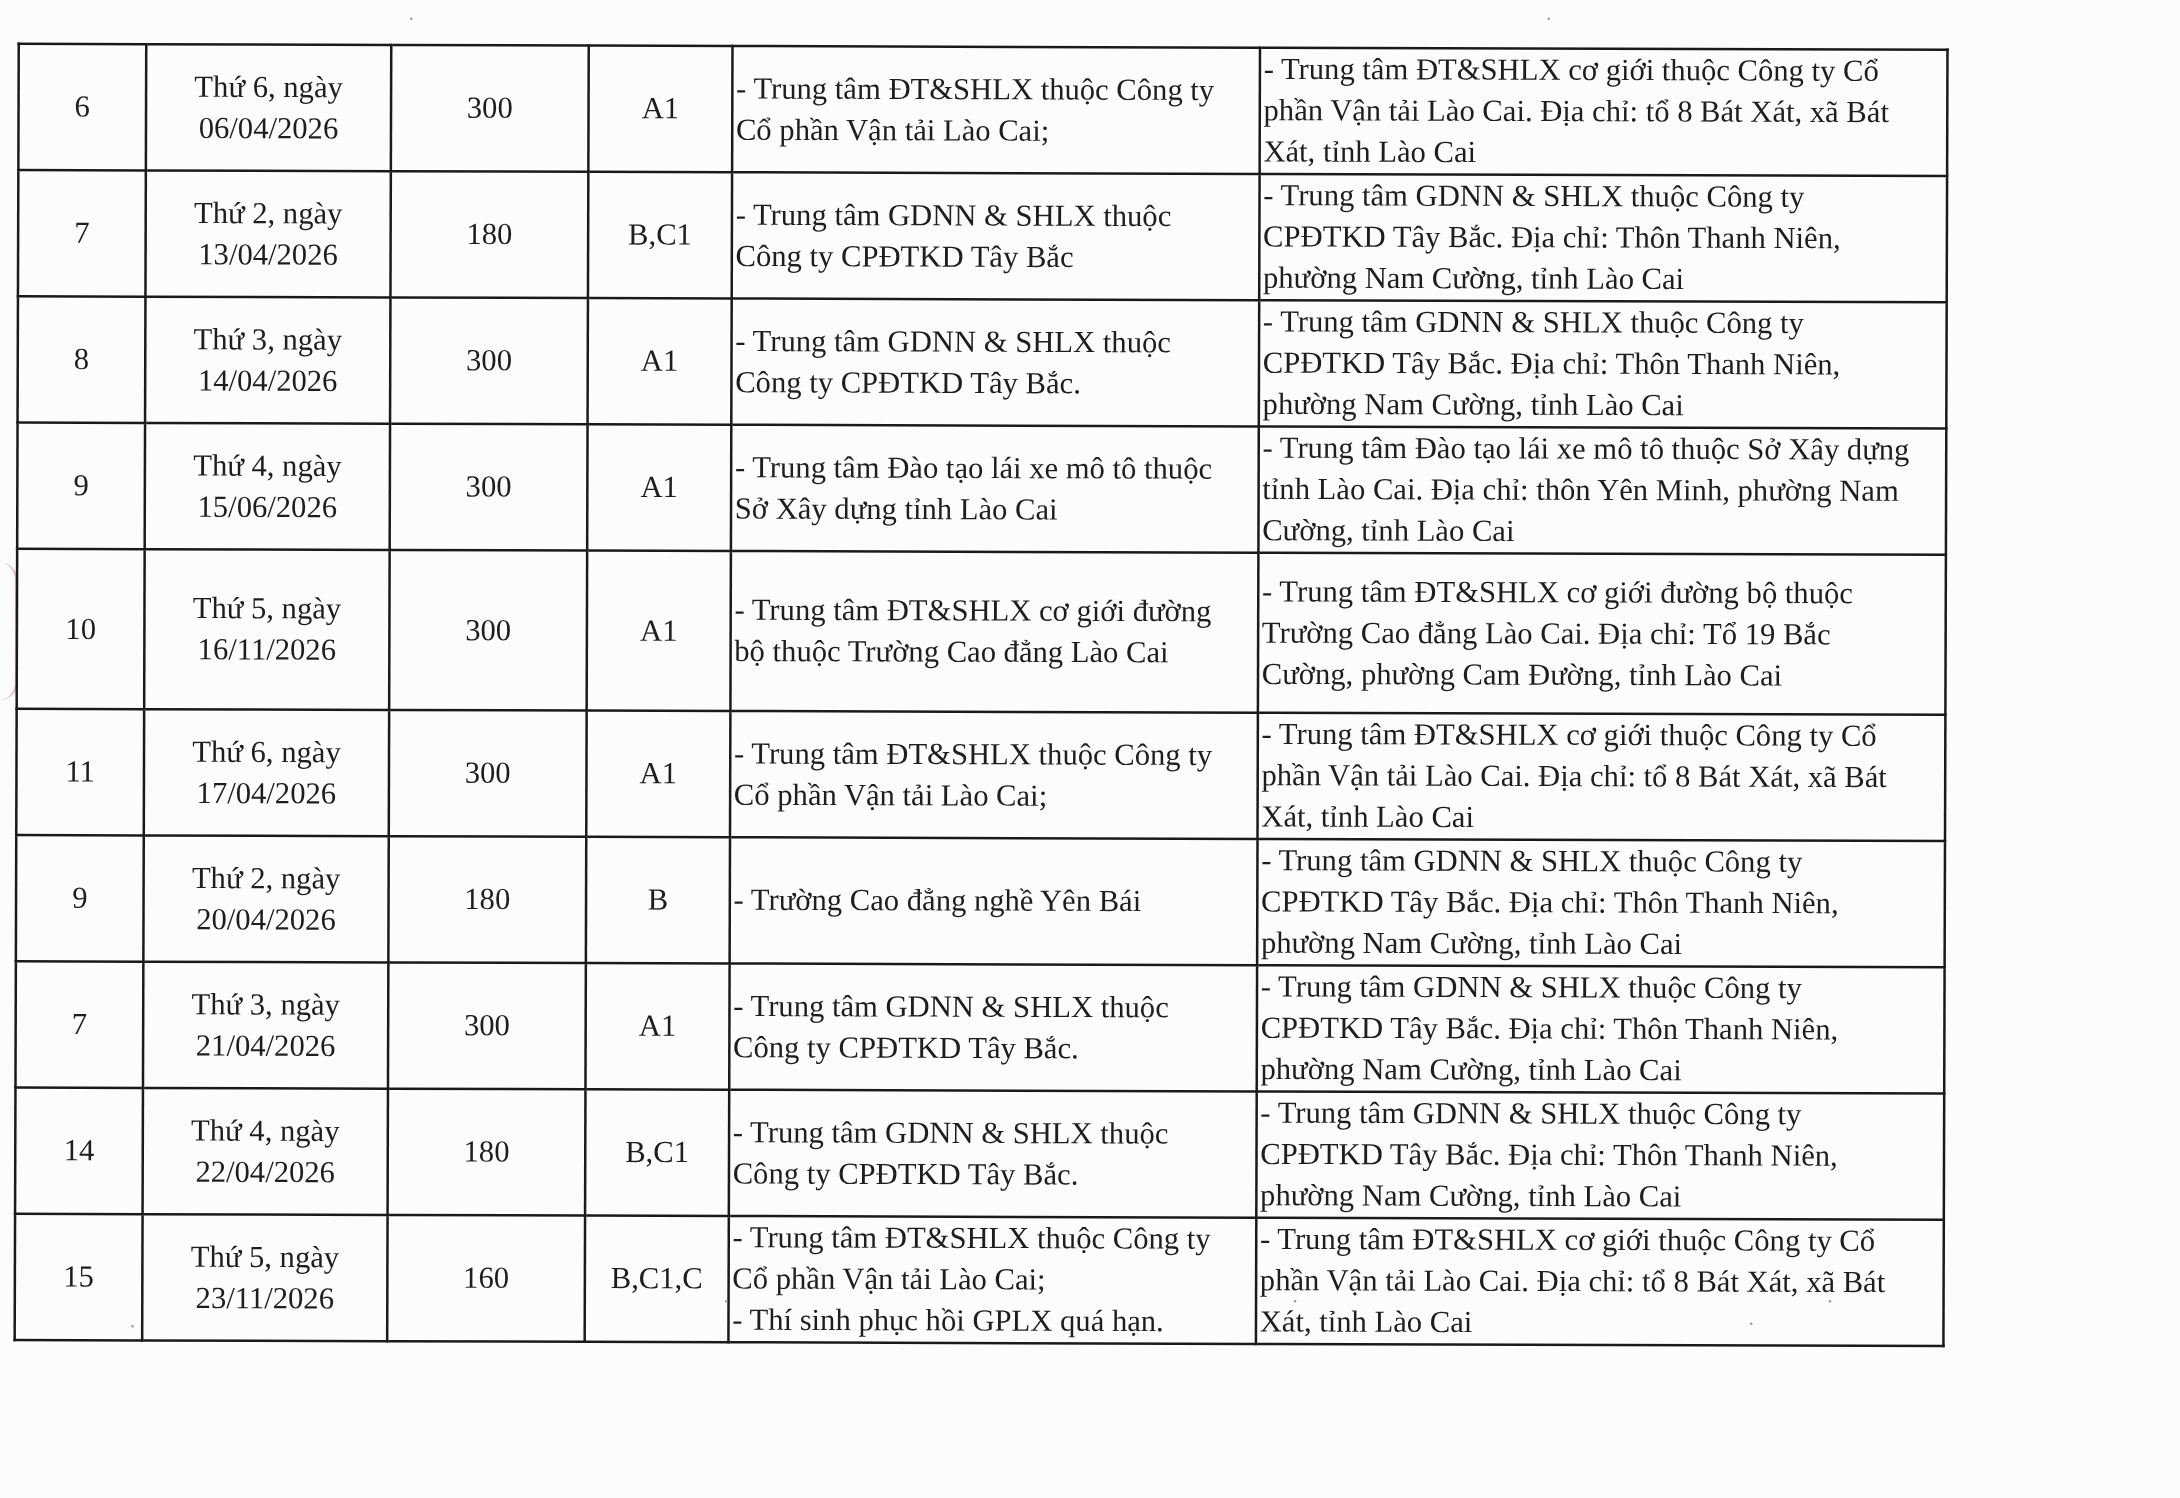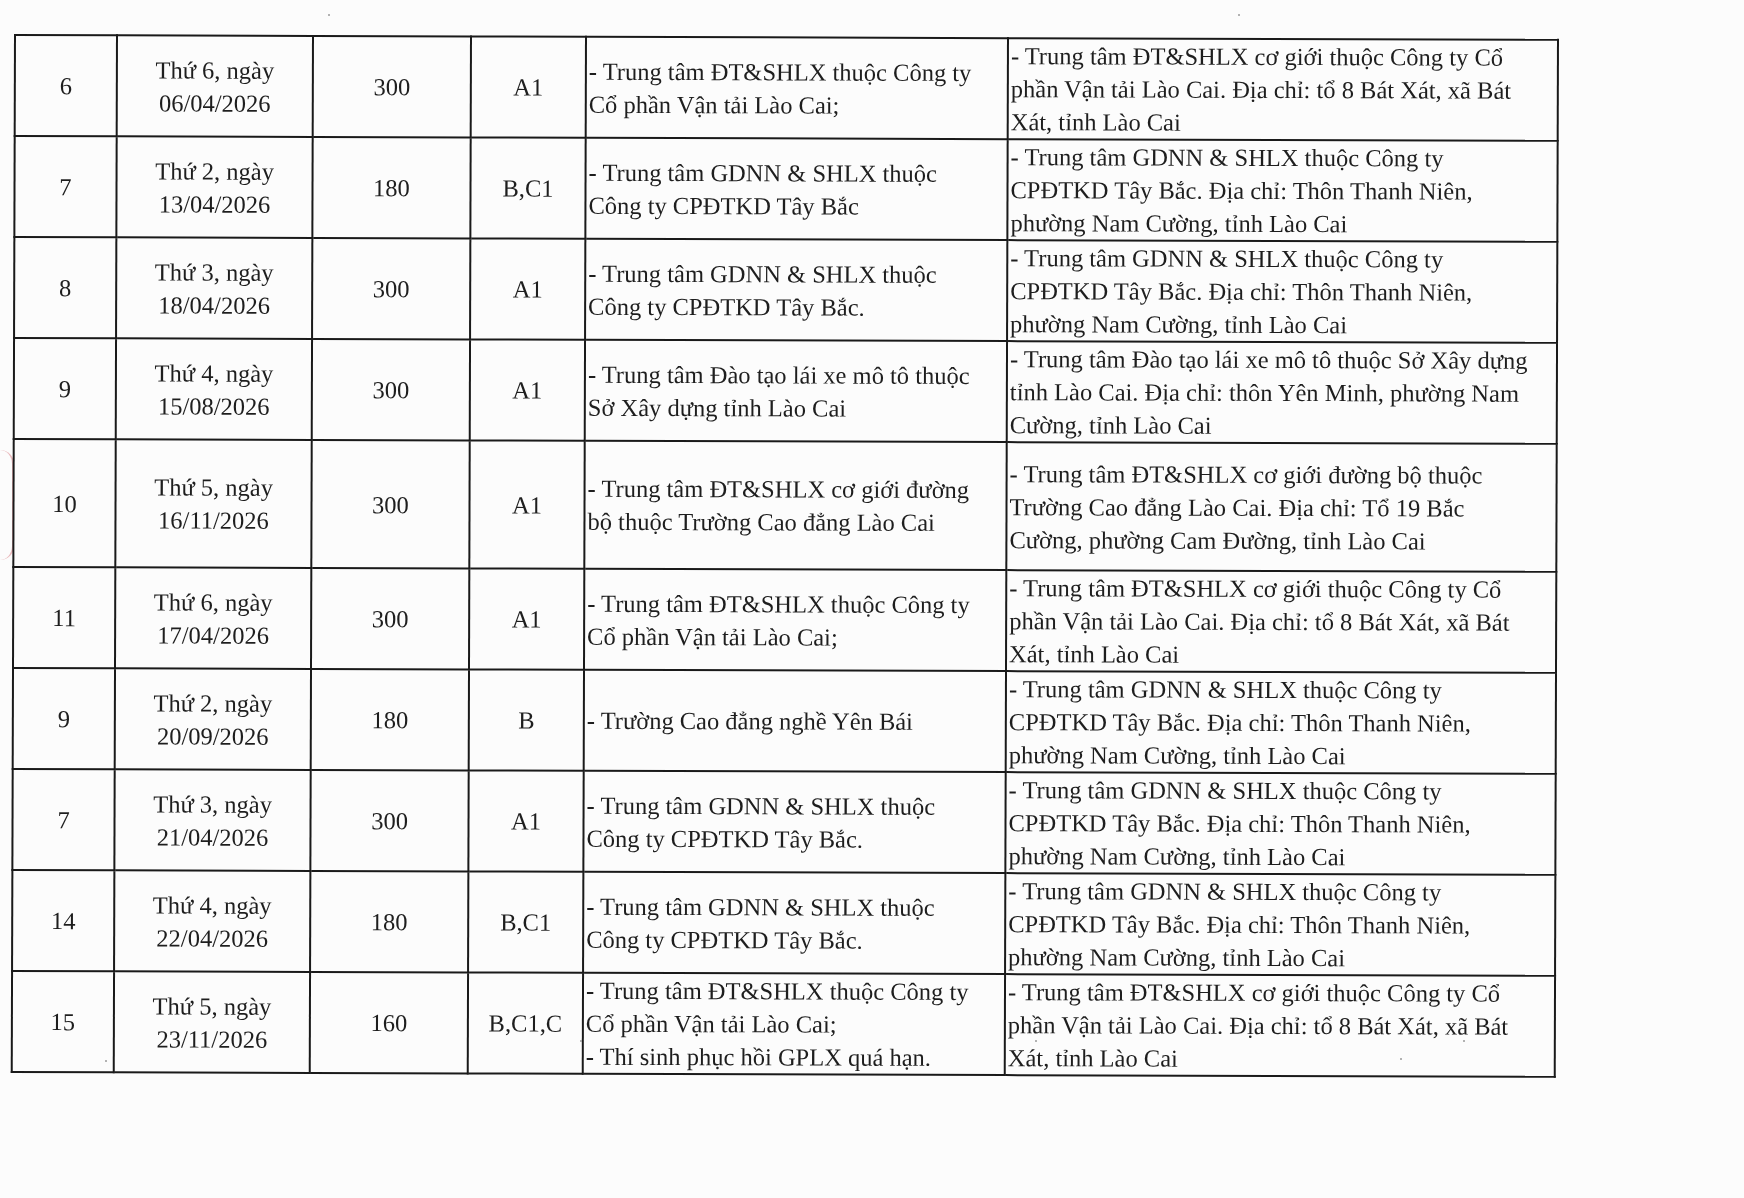--- a/index.html
+++ b/index.html
@@ -128,21 +128,21 @@
             <span class="line">CPĐTKD Tây Bắc. Địa chỉ: Thôn Thanh Niên,</span>
             <span class="line">phường Nam Cường, tỉnh Lào Cai</span>
           </td>
         </tr>
         <tr style="height: 96px;">
           <td class="c-center">
             <span class="line">8</span>
           </td>
           <td class="c-center">
             <span class="line">Thứ 3, ngày</span>
-            <span class="line">18/04/2026</span>
+            <span class="line">14/04/2026</span>
           </td>
           <td class="c-center">
             <span class="line">300</span>
           </td>
           <td class="c-center">
             <span class="line">A1</span>
           </td>
           <td class="c-left">
             <span class="line">- Trung tâm GDNN &amp; SHLX thuộc</span>
             <span class="line">Công ty CPĐTKD Tây Bắc.</span>
@@ -152,21 +152,21 @@
             <span class="line">CPĐTKD Tây Bắc. Địa chỉ: Thôn Thanh Niên,</span>
             <span class="line">phường Nam Cường, tỉnh Lào Cai</span>
           </td>
         </tr>
         <tr style="height: 95px;">
           <td class="c-center">
             <span class="line">9</span>
           </td>
           <td class="c-center">
             <span class="line">Thứ 4, ngày</span>
-            <span class="line">15/08/2026</span>
+            <span class="line">15/06/2026</span>
           </td>
           <td class="c-center">
             <span class="line">300</span>
           </td>
           <td class="c-center">
             <span class="line">A1</span>
           </td>
           <td class="c-left">
             <span class="line">- Trung tâm Đào tạo lái xe mô tô thuộc</span>
             <span class="line">Sở Xây dựng tỉnh Lào Cai</span>
@@ -224,21 +224,21 @@
             <span class="line">phần Vận tải Lào Cai. Địa chỉ: tổ 8 Bát Xát, xã Bát</span>
             <span class="line">Xát, tỉnh Lào Cai</span>
           </td>
         </tr>
         <tr style="height: 96px;">
           <td class="c-center">
             <span class="line">9</span>
           </td>
           <td class="c-center">
             <span class="line">Thứ 2, ngày</span>
-            <span class="line">20/09/2026</span>
+            <span class="line">20/04/2026</span>
           </td>
           <td class="c-center">
             <span class="line">180</span>
           </td>
           <td class="c-center">
             <span class="line">B</span>
           </td>
           <td class="c-left">
             <span class="line">- Trường Cao đẳng nghề Yên Bái</span>
           </td>

